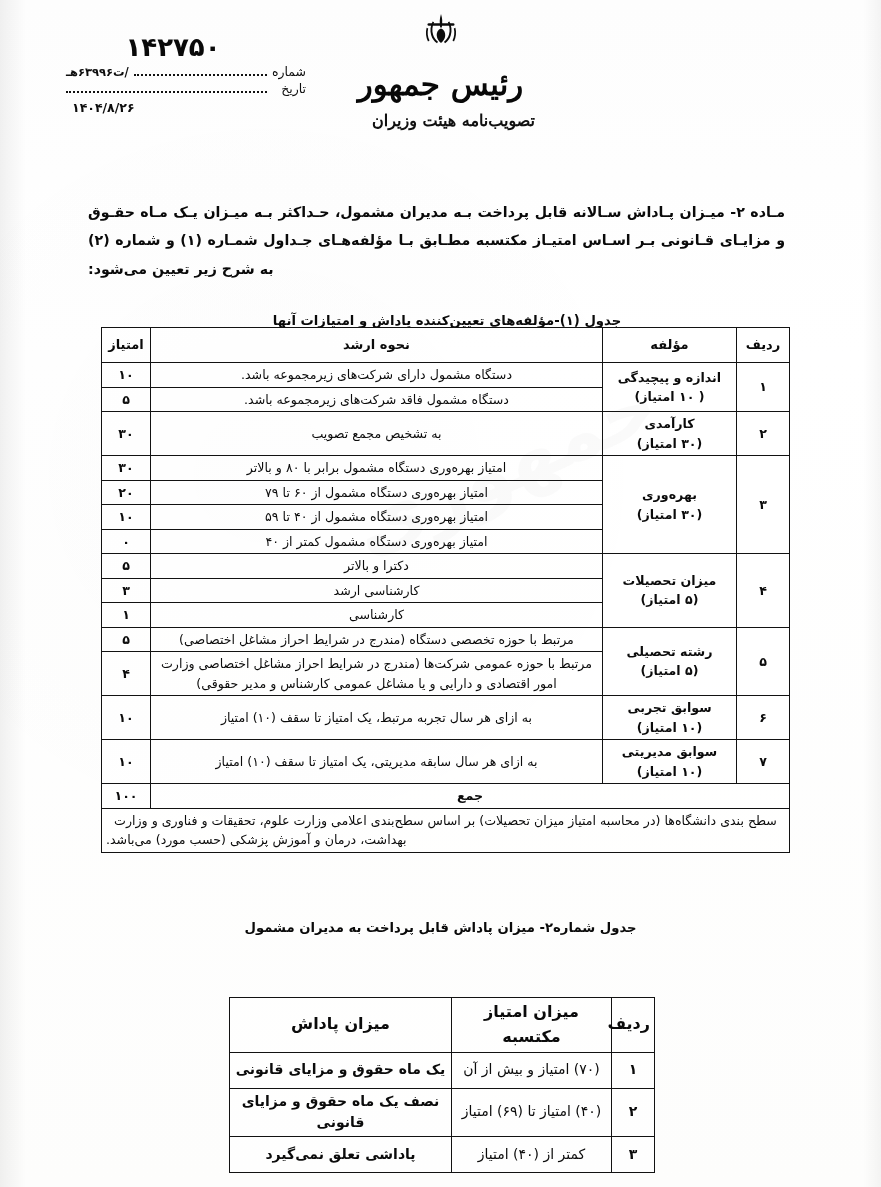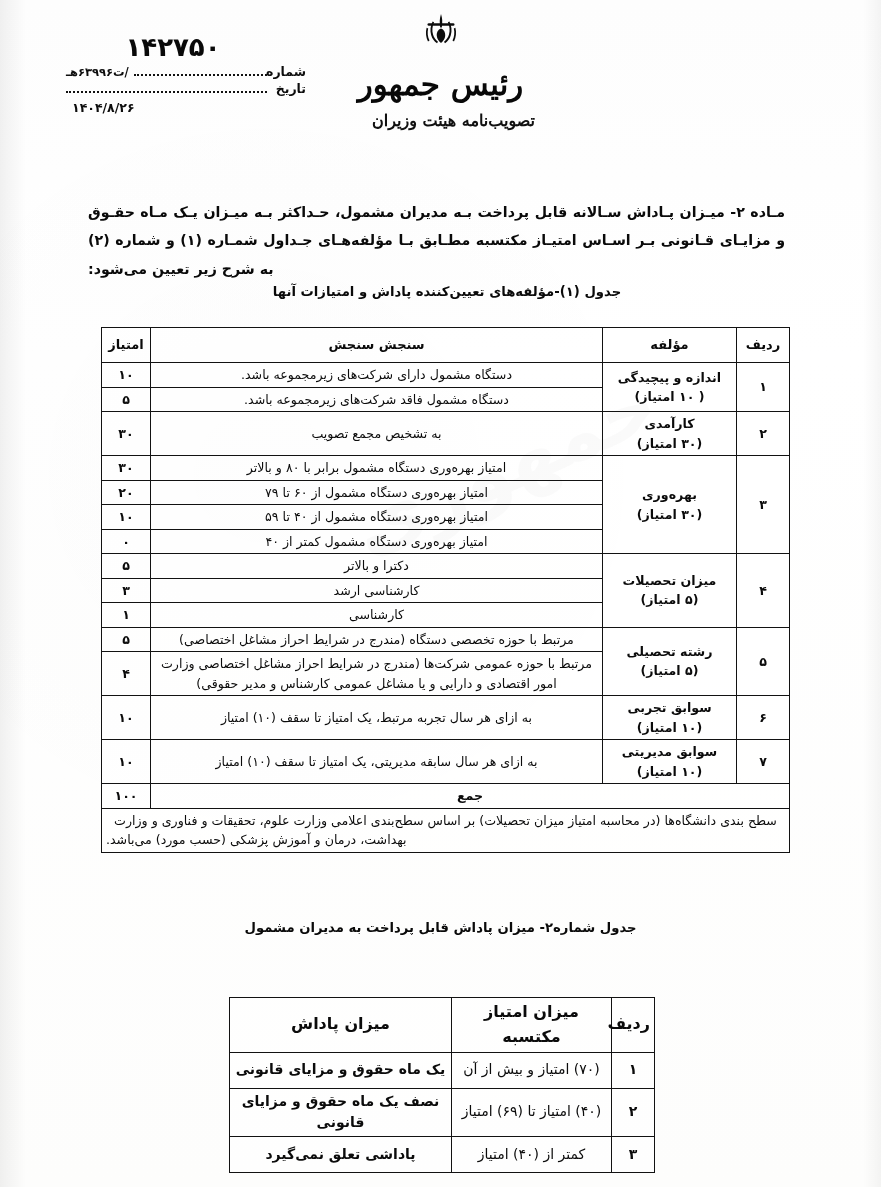--- a/index.html
+++ b/index.html
@@ -111,21 +111,21 @@
     display: flex;
     align-items: baseline;
     justify-content: flex-start;
     gap: 5px;
     font-size: 12px;
     margin-top: 2px;
     direction: rtl;
   }
   .meta-label {
     font-size: 12.5px;
-    font-weight: bold;
+    font-weight: normal;
     width: 34px;
     text-align: right;
     flex: 0 0 auto;
   }
   .meta-dots {
     flex: 1 1 auto;
     border-bottom: 2.5px dotted #111;
     height: 9px;
   }
   .meta-suffix {
@@ -161,21 +161,21 @@
 
   
   .table-caption {
     position: absolute;
     text-align: center;
     font-size: 13.2px;
     font-weight: bold;
     color: #0a0a0a;
     left: 0; right: 0;
   }
-  #caption-table1 { top: 284px; padding-left: 13px; }
+  #caption-table1 { top: 313px; padding-left: 13px; }
   #caption-table2 { top: 920px; }
 
   
   table.doc-table {
     position: absolute;
     border-collapse: collapse;
     background: rgba(255,255,255,0.55);
     table-layout: fixed;
     direction: rtl;
   }
@@ -296,21 +296,21 @@
     <colgroup>
       <col style="width:53px">
       <col style="width:134px">
       <col style="width:452px">
       <col style="width:49px">
     </colgroup>
     <thead>
       <tr>
         <th>ردیف</th>
         <th>مؤلفه</th>
-        <th>سنجش سنجش</th>
+        <th>نحوه ارشد</th>
         <th>امتیاز</th>
       </tr>
     </thead>
     <tbody id="table-1-body">
         <tr>
           <td class="cell-radif" rowspan="2">۱</td>
           <td class="cell-mollefe" rowspan="2">
             <div>اندازه و پیچیدگی</div>
             <div>( ۱۰ امتیاز)</div>
           </td>

